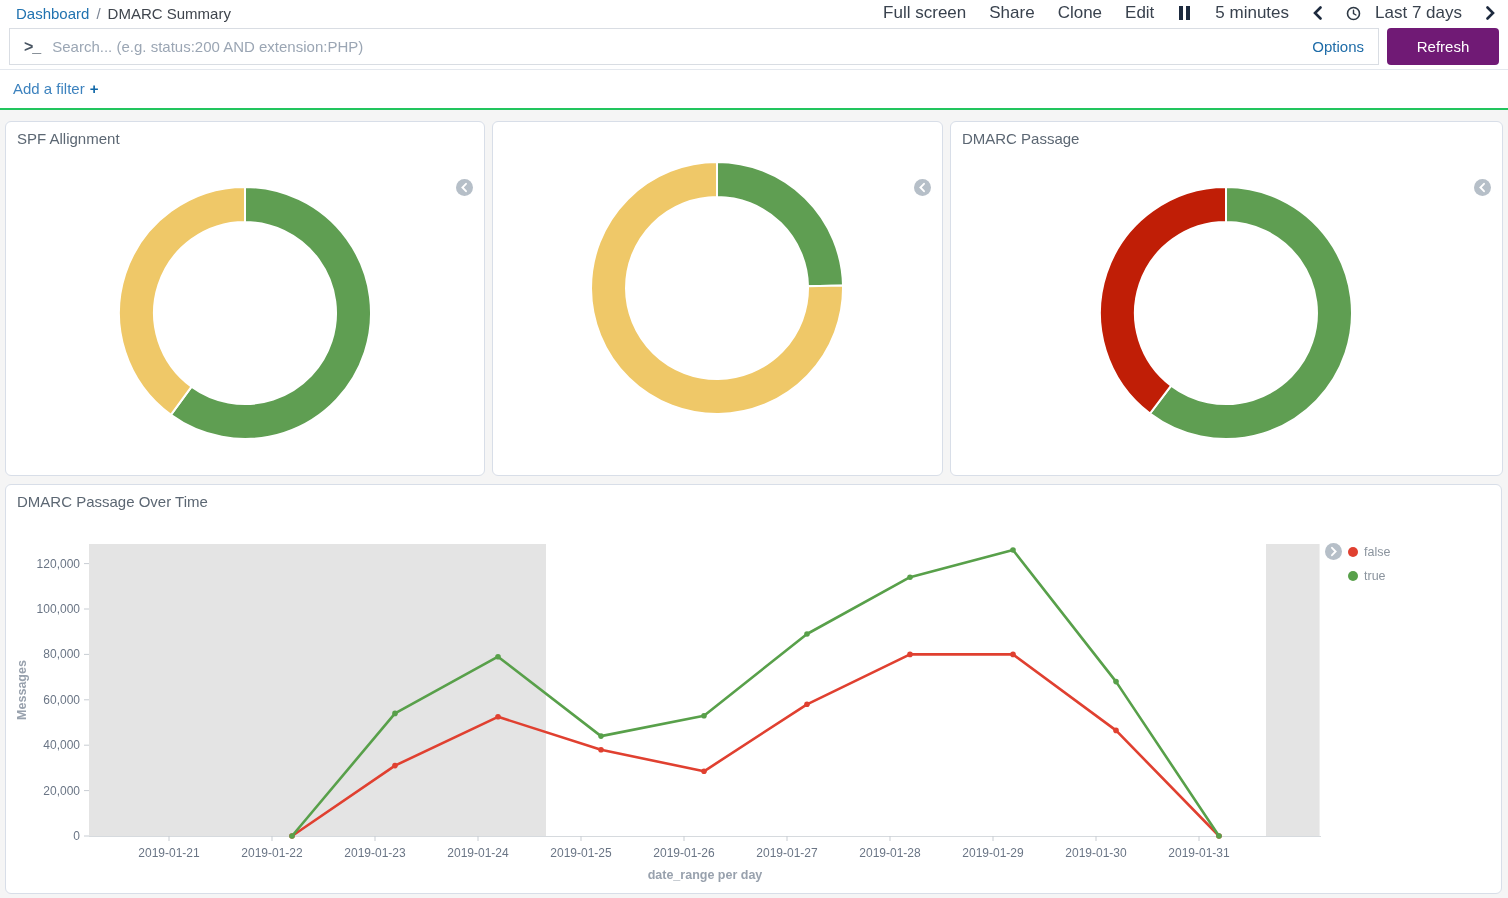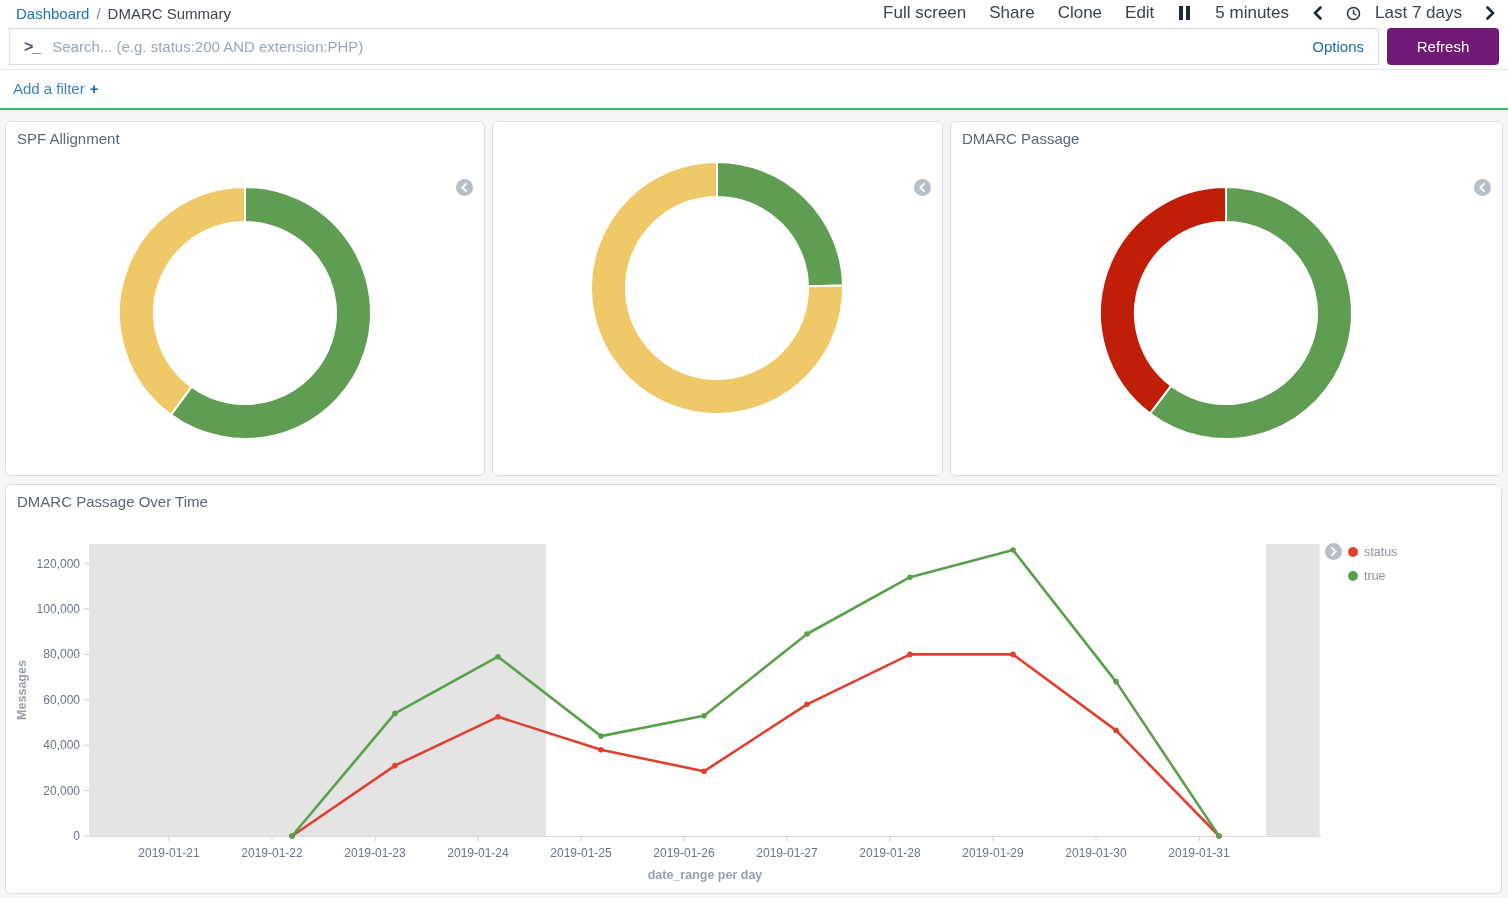--- a/index.html
+++ b/index.html
@@ -233,21 +233,21 @@
       </svg>
     <div class="ot-legend">
       <div class="lrow">
         <span class="legend-toggle" style="position:static">
           <svg width="17" height="17" viewBox="0 0 17 17">
             <circle cx="8.5" cy="8.5" r="8.5" fill="#b6bfc8"></circle>
             <path d="M7 4.8 L10.6 8.5 L7 12.2" stroke="#fff" stroke-width="1.9" fill="none" stroke-linecap="round"></path>
           </svg>
         </span>
         <span class="dot" style="background: rgb(224, 64, 48);"></span>
-        <span class="llabel">status</span>
+        <span class="llabel">false</span>
       </div>
       <div class="lrow second">
         <span class="dot" style="background: rgb(88, 160, 74);"></span>
         <span class="llabel">true</span>
       </div>
     </div>
   </div>
 </div>
 
 </body></html>

